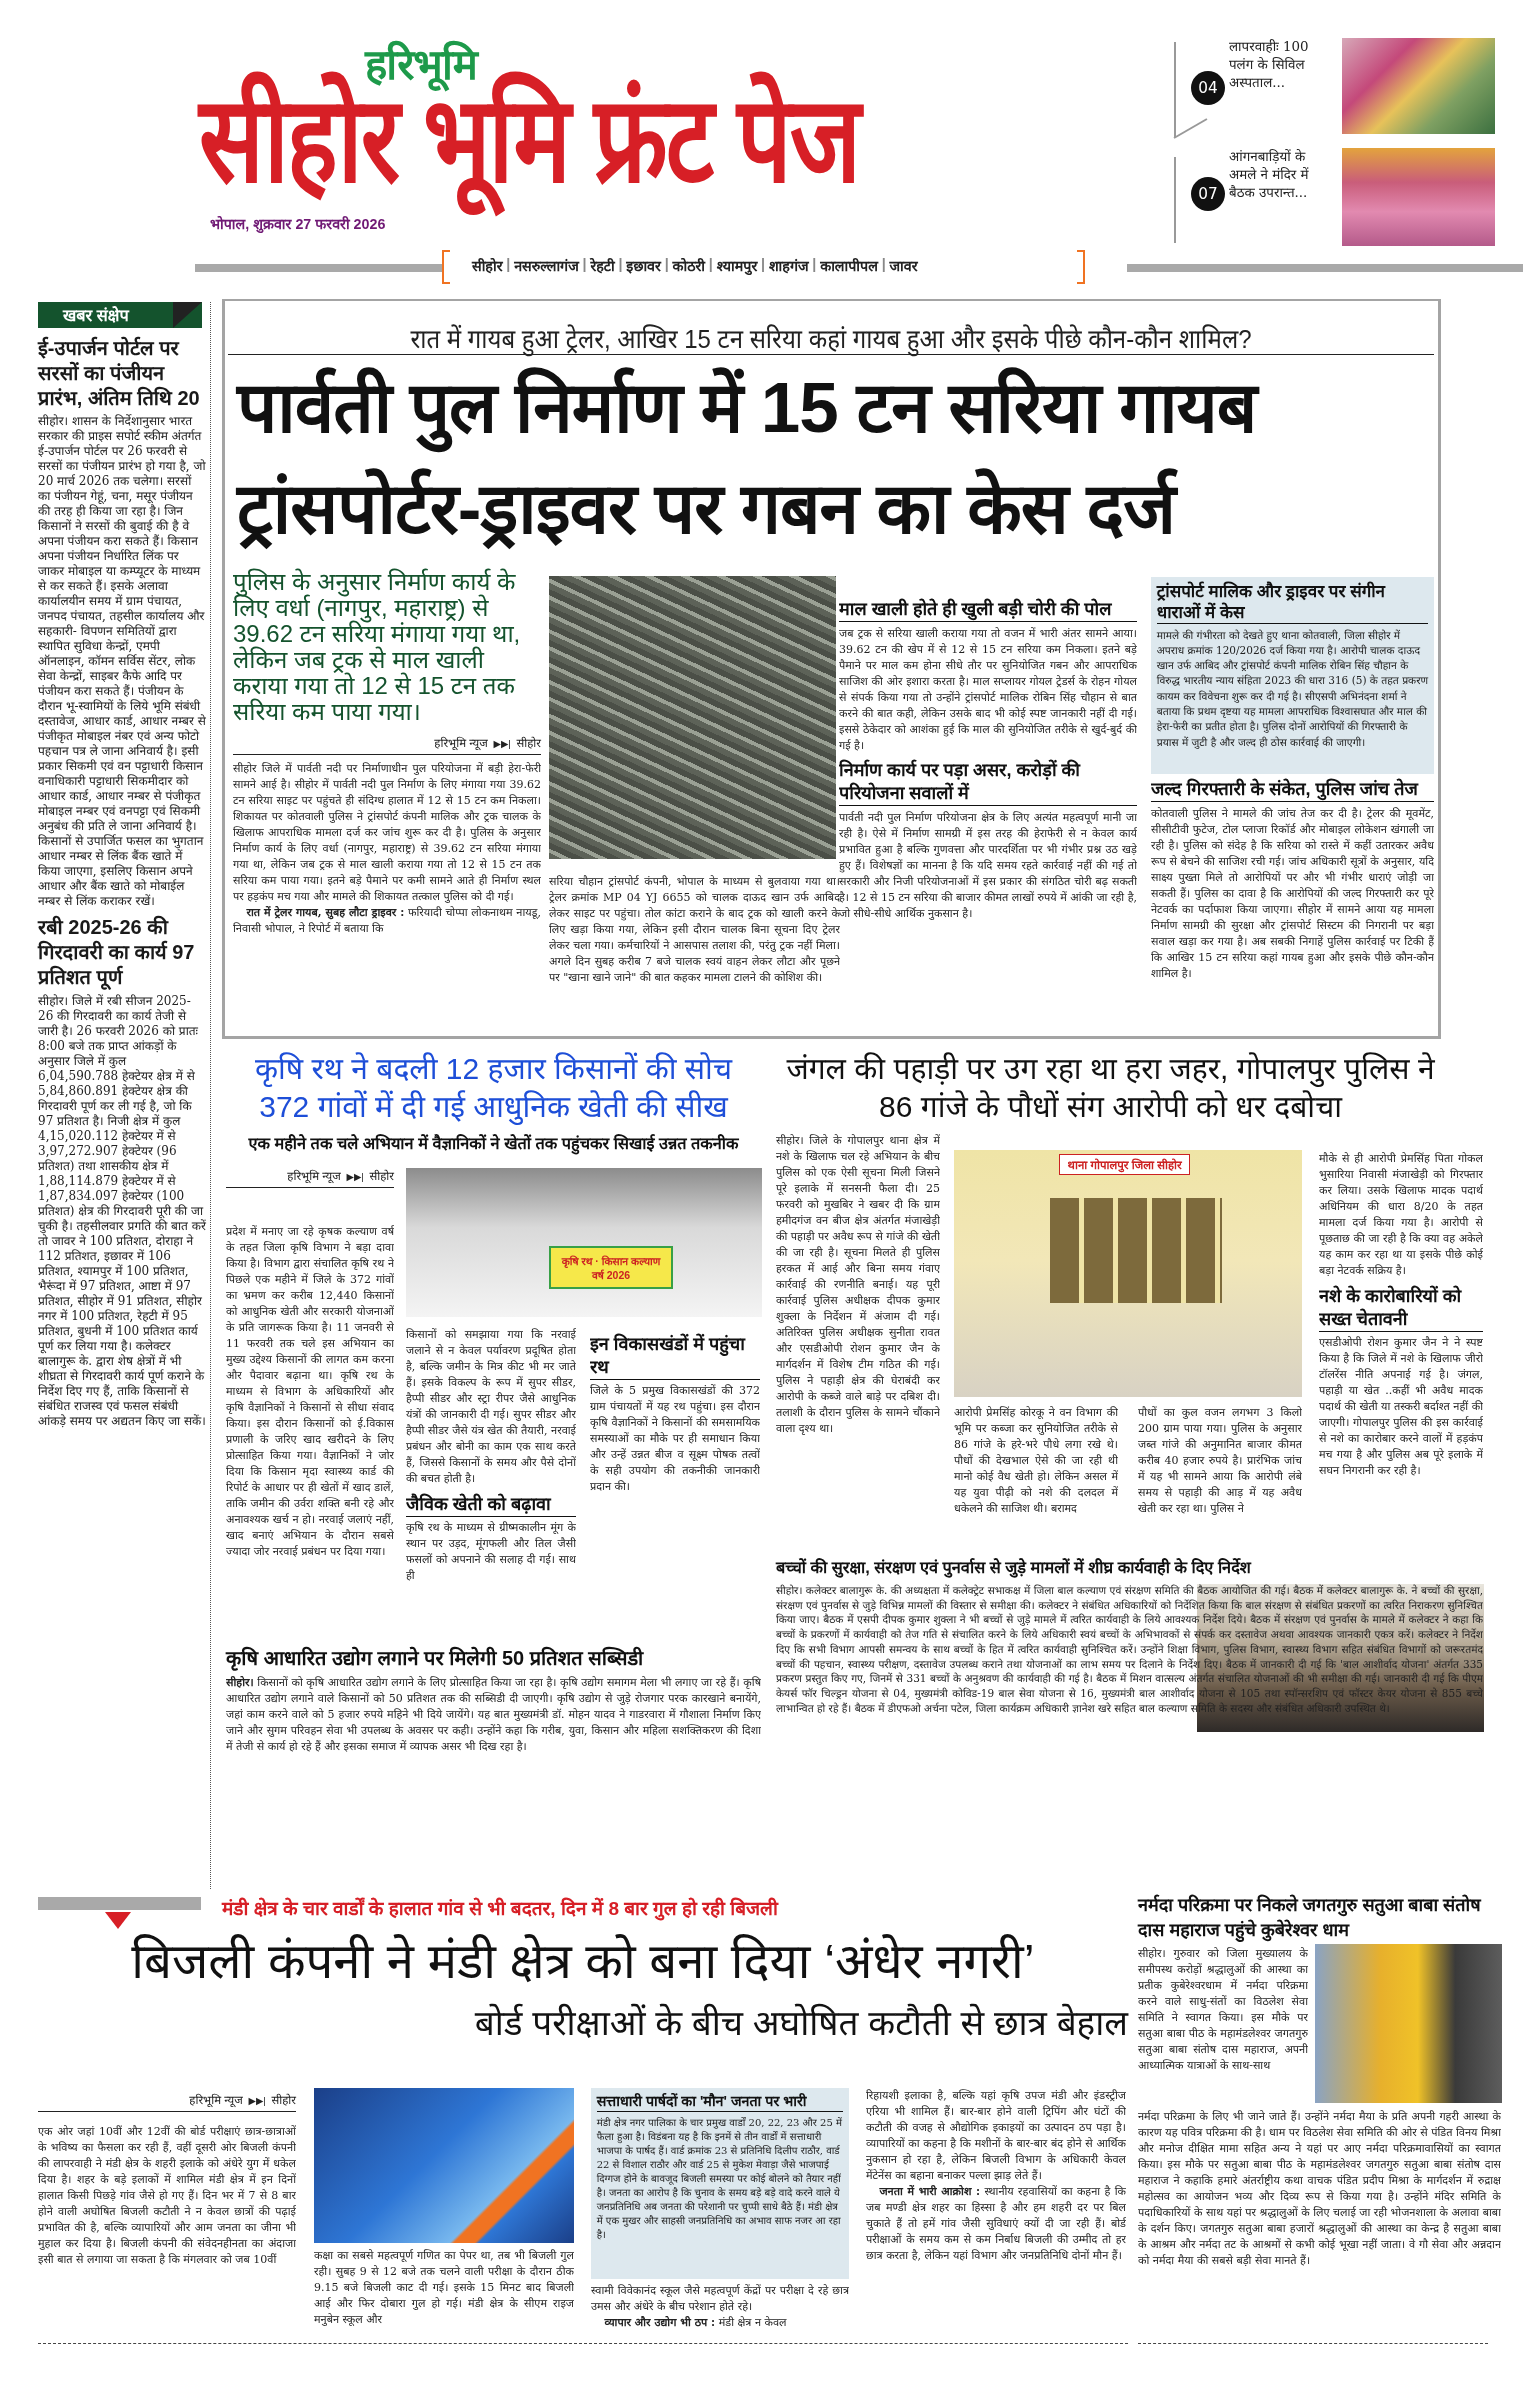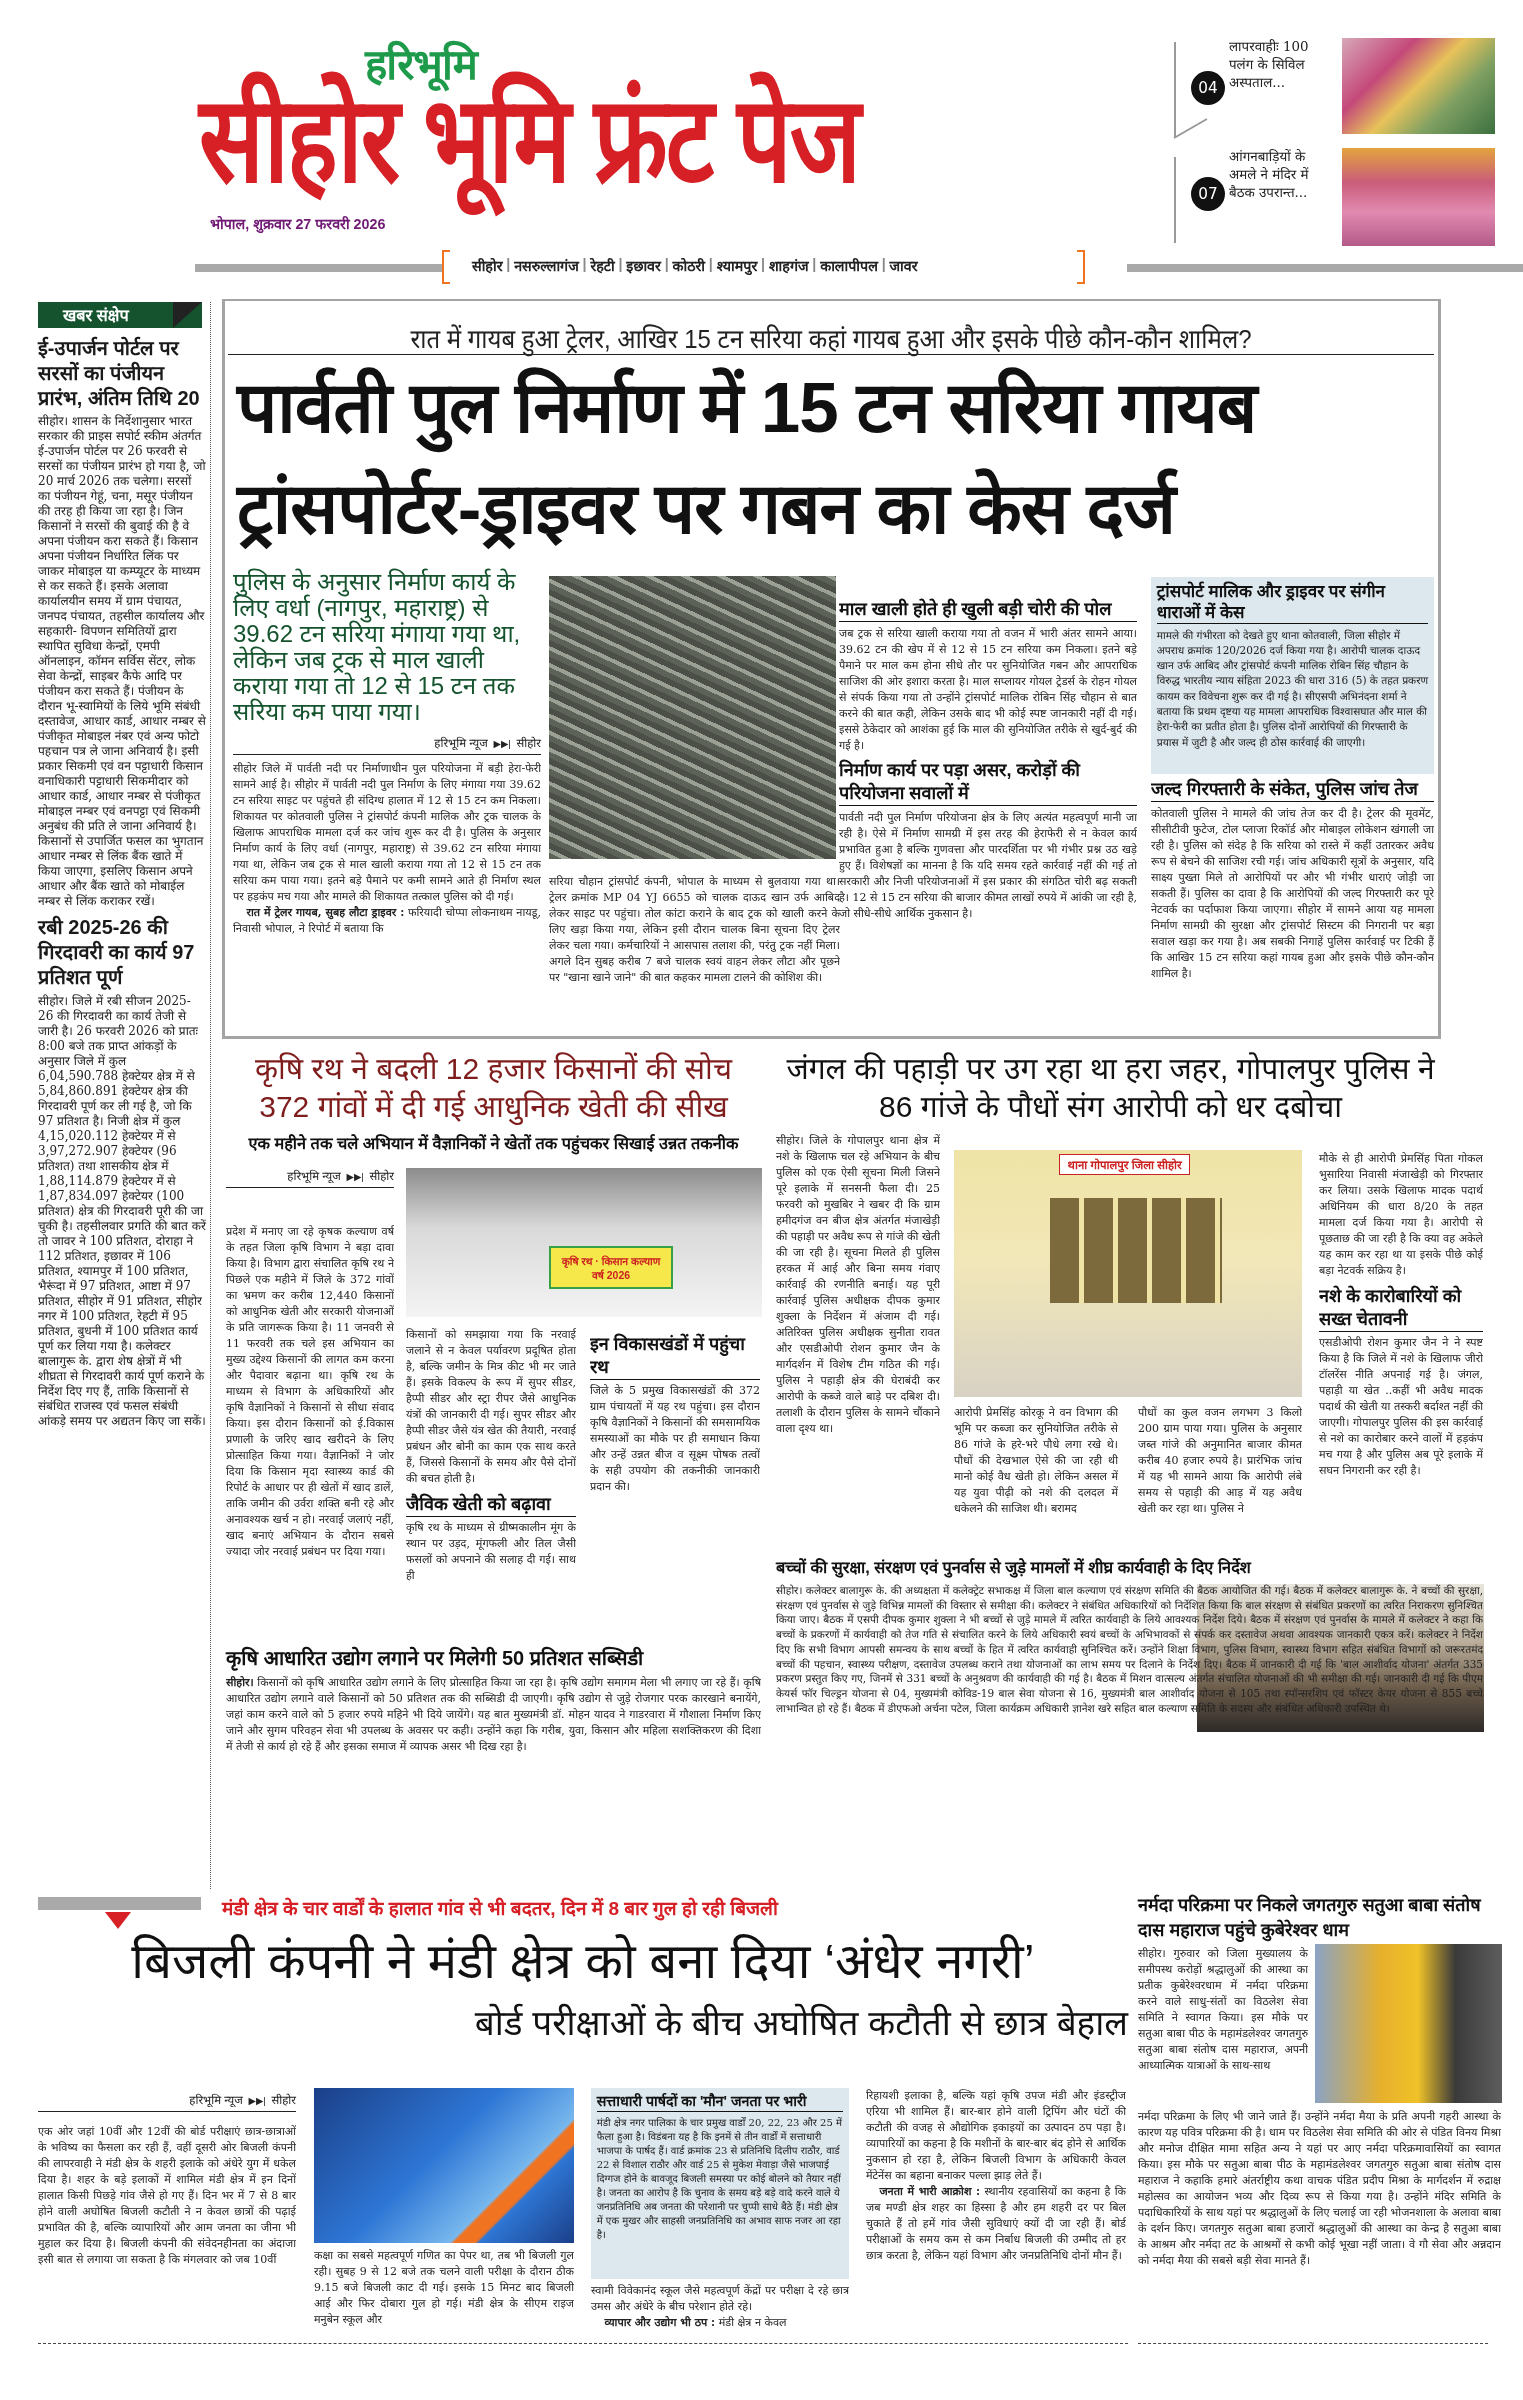--- a/index.html
+++ b/index.html
@@ -102,21 +102,21 @@
 
 <div class="abs" style="left:1151px;top:577px;width:283px;height:197px;background:#dde8ee;padding:3.8px 5.7px;overflow:hidden">
   <div class="sub-hd" style="margin-top:0;font-size:17px;line-height:21px">ट्रांसपोर्ट मालिक और ड्राइवर पर संगीन धाराओं में केस</div>
   <div class="body-text" style="font-size:10.5px;line-height:15.3px;text-align:left">मामले की गंभीरता को देखते हुए थाना कोतवाली, जिला सीहोर में अपराध क्रमांक 120/2026 दर्ज किया गया है। आरोपी चालक दाऊद खान उर्फ आबिद और ट्रांसपोर्ट कंपनी मालिक रोबिन सिंह चौहान के विरुद्ध भारतीय न्याय संहिता 2023 की धारा 316 (5) के तहत प्रकरण कायम कर विवेचना शुरू कर दी गई है। सीएसपी अभिनंदना शर्मा ने बताया कि प्रथम दृष्टया यह मामला आपराधिक विश्वासघात और माल की हेरा-फेरी का प्रतीत होता है। पुलिस दोनों आरोपियों की गिरफ्तारी के प्रयास में जुटी है और जल्द ही ठोस कार्रवाई की जाएगी।</div>
 </div>
 <div class="abs" style="left:1151px;top:778px;width:283px;height:252px;overflow:hidden">
   <div class="sub-hd" style="margin-top:0">जल्द गिरफ्तारी के संकेत, पुलिस जांच तेज</div>
   <div class="body-text">कोतवाली पुलिस ने मामले की जांच तेज कर दी है। ट्रेलर की मूवमेंट, सीसीटीवी फुटेज, टोल प्लाजा रिकॉर्ड और मोबाइल लोकेशन खंगाली जा रही है। पुलिस को संदेह है कि सरिया को रास्ते में कहीं उतारकर अवैध रूप से बेचने की साजिश रची गई। जांच अधिकारी सूत्रों के अनुसार, यदि साक्ष्य पुख्ता मिले तो आरोपियों पर और भी गंभीर धाराएं जोड़ी जा सकती हैं। पुलिस का दावा है कि आरोपियों की जल्द गिरफ्तारी कर पूरे नेटवर्क का पर्दाफाश किया जाएगा। सीहोर में सामने आया यह मामला निर्माण सामग्री की सुरक्षा और ट्रांसपोर्ट सिस्टम की निगरानी पर बड़ा सवाल खड़ा कर गया है। अब सबकी निगाहें पुलिस कार्रवाई पर टिकी हैं कि आखिर 15 टन सरिया कहां गायब हुआ और इसके पीछे कौन-कौन शामिल है।</div>
 </div>
 
-<div class="abs cond" style="left:226px;top:1050px;width:535px;font-size:30px;line-height:38px;text-align:center;color:#7f1d1d">कृषि रथ ने बदली 12 हजार किसानों की सोच 372 गांवों में दी गई आधुनिक खेती की सीख</div>
+<div class="abs cond" style="left:226px;top:1050px;width:535px;font-size:30px;line-height:38px;text-align:center;color:#1d4ed8">कृषि रथ ने बदली 12 हजार किसानों की सोच 372 गांवों में दी गई आधुनिक खेती की सीख</div>
 <div class="abs cond bold" style="left:226px;top:1132px;width:535px;font-size:16.3px;text-align:center;color:#111">एक महीने तक चले अभियान में वैज्ञानिकों ने खेतों तक पहुंचकर सिखाई उन्नत तकनीक</div>
 <div class="abs" style="left:226px;top:1164px;width:168px">
   <div class="byline cond"><span>हरिभूमि न्यूज</span><span class="arrow">▶▶|</span><span>सीहोर</span></div>
 </div>
 <div class="img" style="left:406px;top:1168px;width:356px;height:149px;background:linear-gradient(180deg,#8c8c8c 0%,#d9d9d9 40%,#f4f4f4 100%)">
   <div class="abs cond bold" style="left:143px;top:78px;width:124px;padding:5.7px;background:#f6e84a;border:2.9px solid #38a046;color:#c22;font-size:10.5px;text-align:center">कृषि रथ · किसान कल्याण वर्ष 2026</div>
 </div>
 <div class="abs body-text" style="left:226px;top:1224px;width:168px;height:411px;overflow:hidden">प्रदेश में मनाए जा रहे कृषक कल्याण वर्ष के तहत जिला कृषि विभाग ने बड़ा दावा किया है। विभाग द्वारा संचालित कृषि रथ ने पिछले एक महीने में जिले के 372 गांवों का भ्रमण कर करीब 12,440 किसानों को आधुनिक खेती और सरकारी योजनाओं के प्रति जागरूक किया है। 11 जनवरी से 11 फरवरी तक चले इस अभियान का मुख्य उद्देश्य किसानों की लागत कम करना और पैदावार बढ़ाना था। कृषि रथ के माध्यम से विभाग के अधिकारियों और कृषि वैज्ञानिकों ने किसानों से सीधा संवाद किया। इस दौरान किसानों को ई.विकास प्रणाली के जरिए खाद खरीदने के लिए प्रोत्साहित किया गया। वैज्ञानिकों ने जोर दिया कि किसान मृदा स्वास्थ्य कार्ड की रिपोर्ट के आधार पर ही खेतों में खाद डालें, ताकि जमीन की उर्वरा शक्ति बनी रहे और अनावश्यक खर्च न हो। नरवाई जलाएं नहीं, खाद बनाएं अभियान के दौरान सबसे ज्यादा जोर नरवाई प्रबंधन पर दिया गया।</div>
 <div class="abs" style="left:406px;top:1327px;width:170px;height:310px;overflow:hidden">
   <div class="body-text">किसानों को समझाया गया कि नरवाई जलाने से न केवल पर्यावरण प्रदूषित होता है, बल्कि जमीन के मित्र कीट भी मर जाते हैं। इसके विकल्प के रूप में सुपर सीडर, हैप्पी सीडर और स्ट्रा रीपर जैसे आधुनिक यंत्रों की जानकारी दी गई। सुपर सीडर और हैप्पी सीडर जैसे यंत्र खेत की तैयारी, नरवाई प्रबंधन और बोनी का काम एक साथ करते हैं, जिससे किसानों के समय और पैसे दोनों की बचत होती है।</div>

